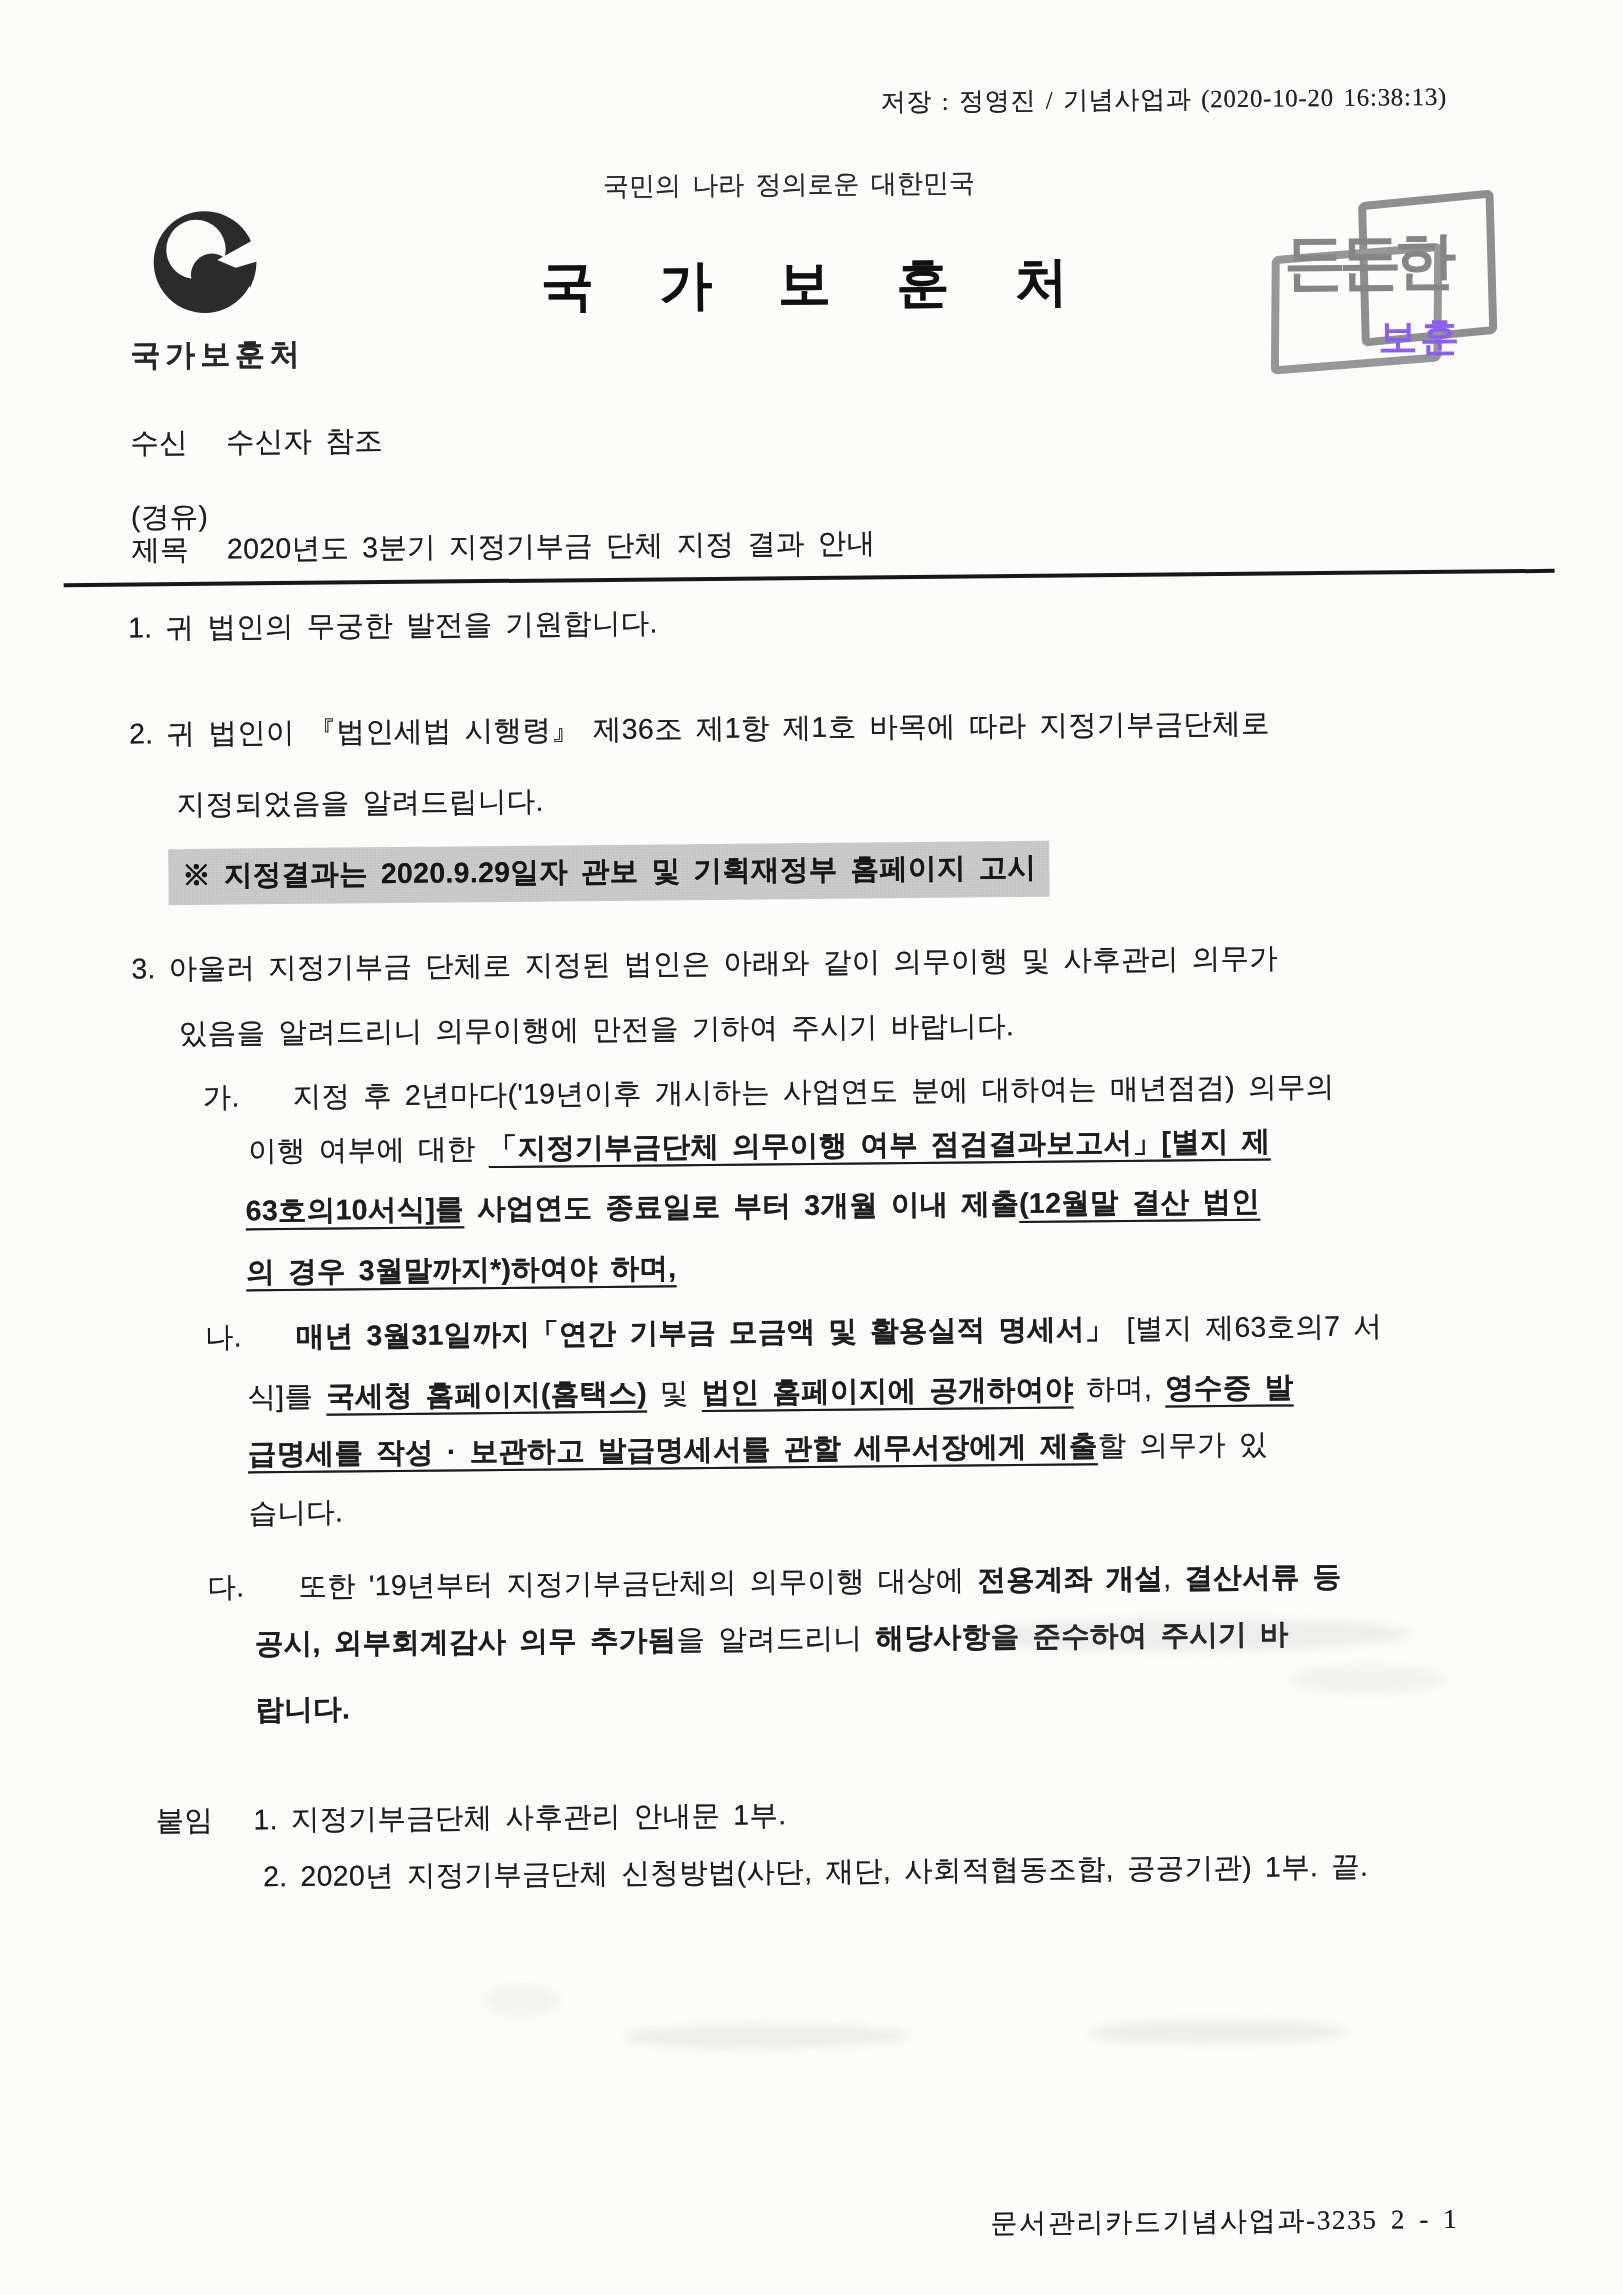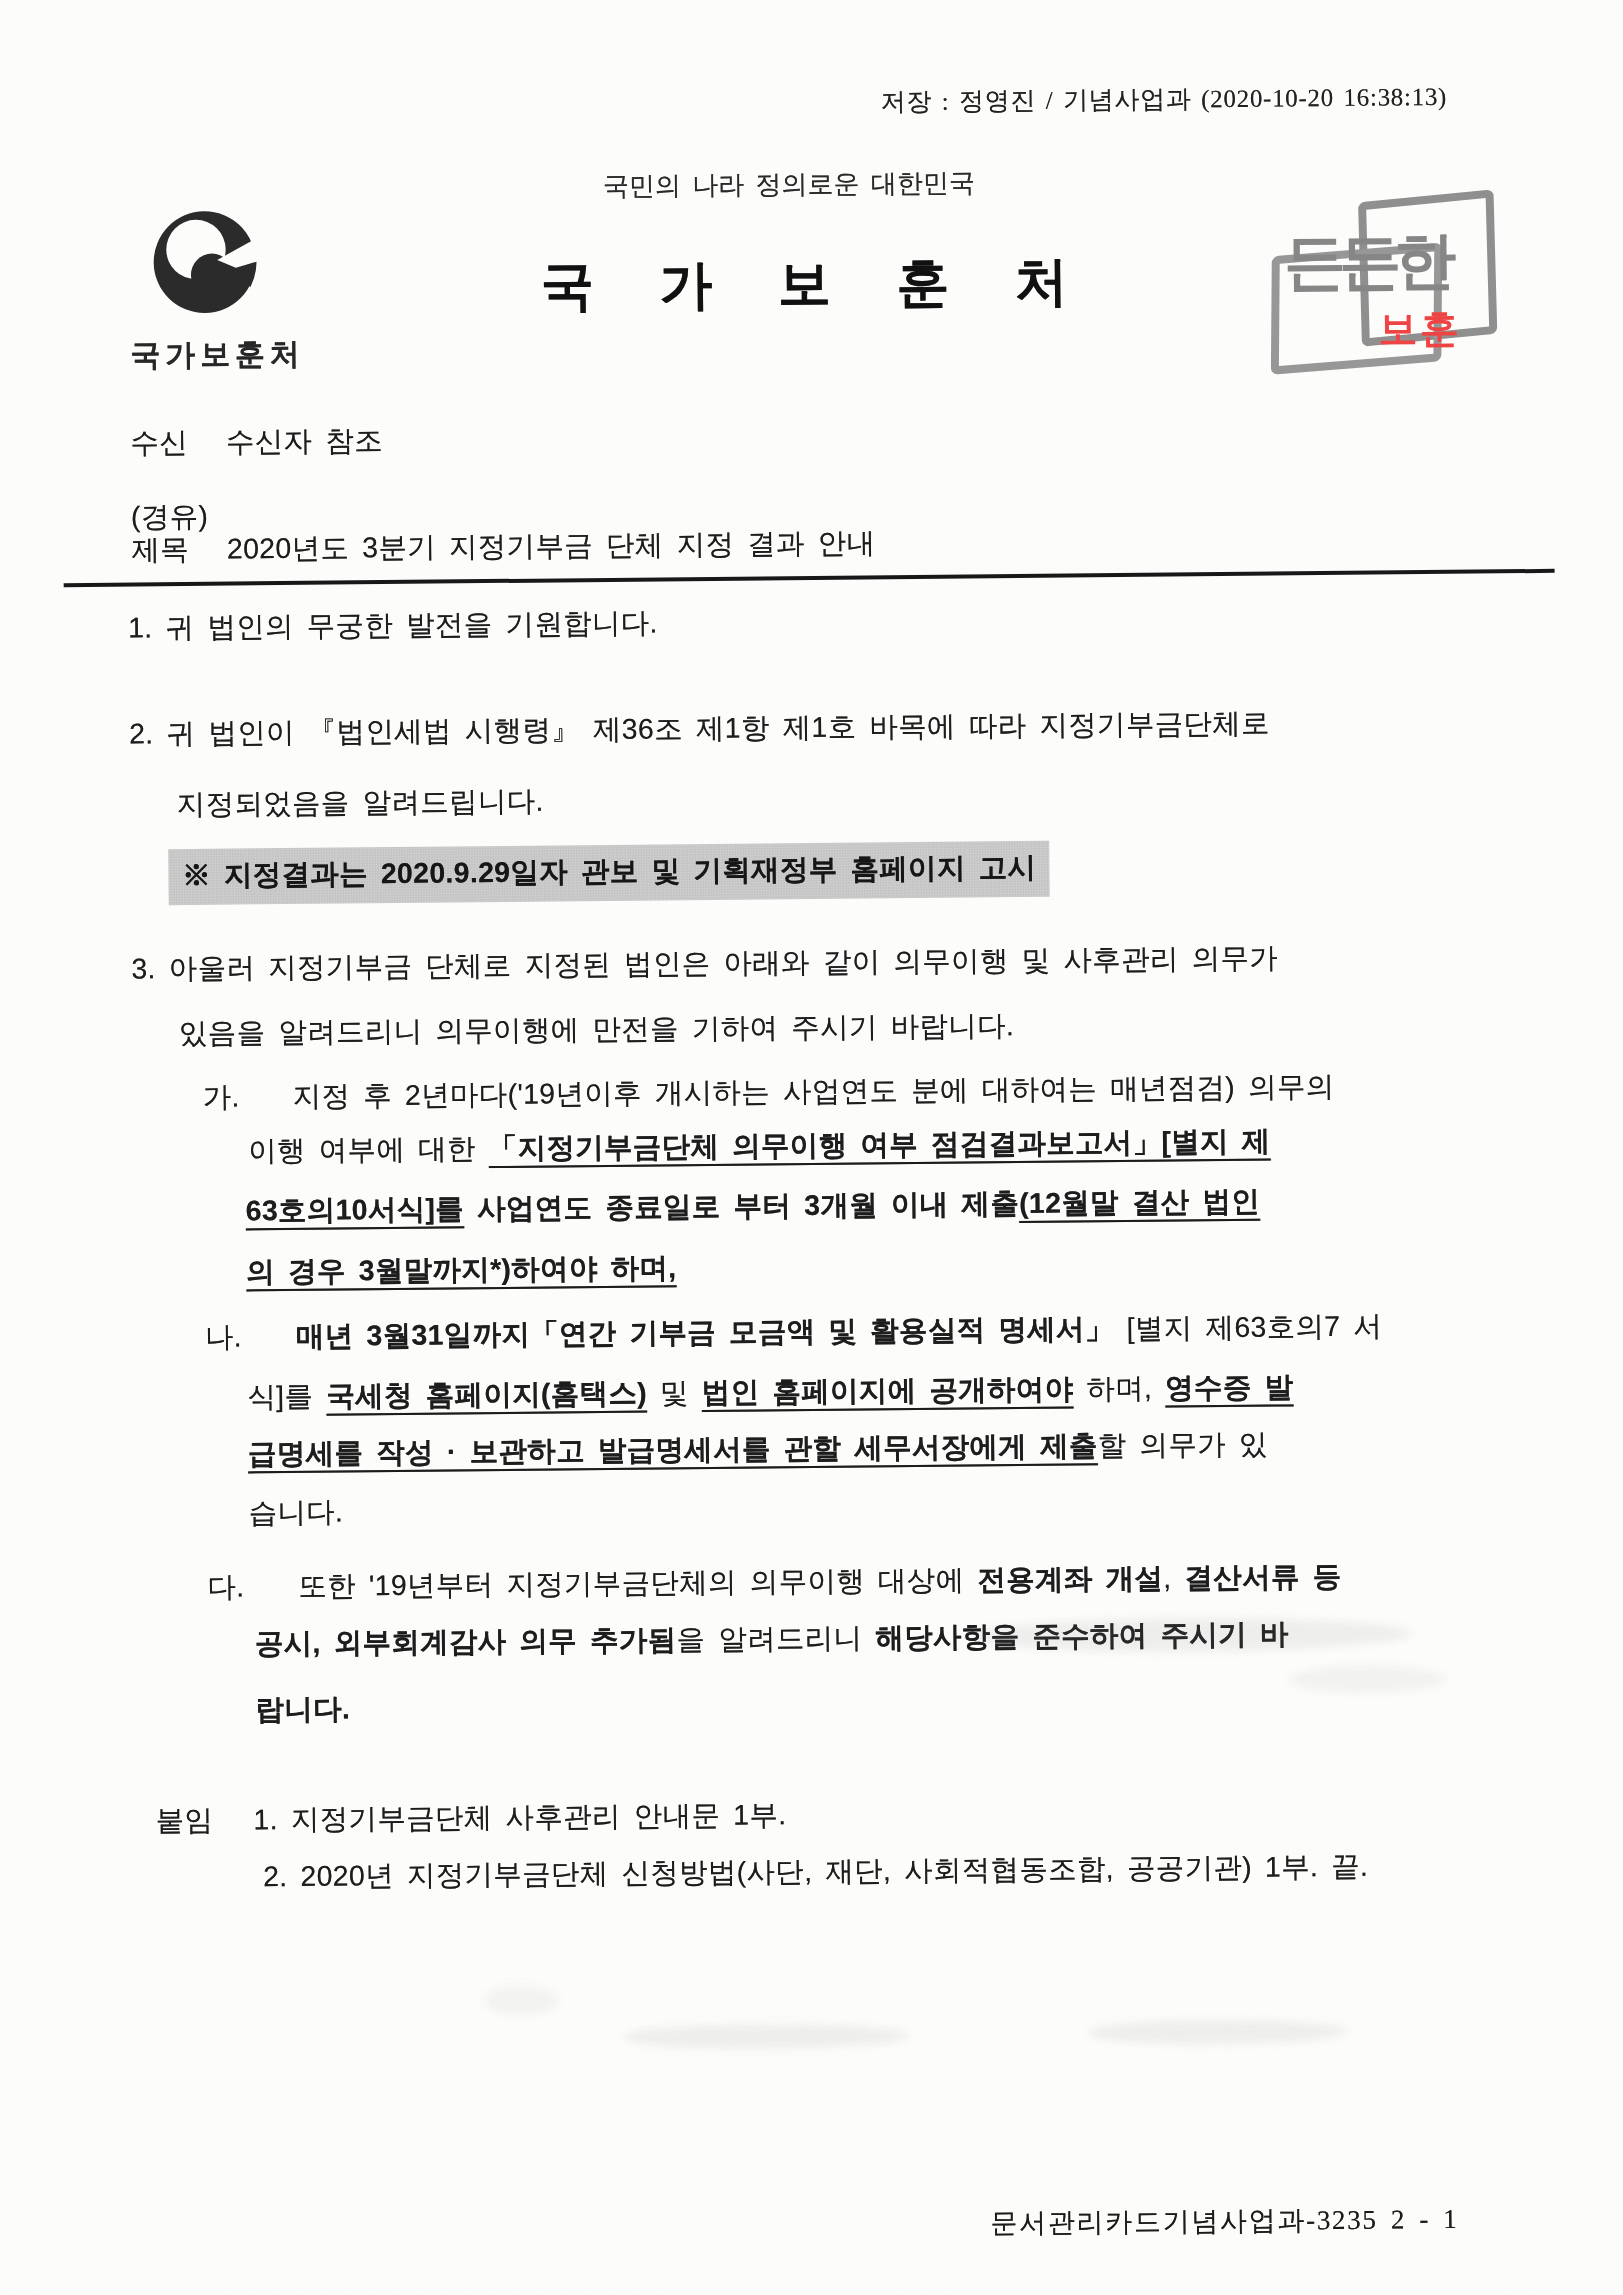--- a/index.html
+++ b/index.html
@@ -68,22 +68,23 @@
     border: 8.8px solid #8f8f8f; border-radius: 6.8px;
     transform: rotate(-5deg) skewX(-4deg);
   }
   .stamp-text-1 {
     font-family: "Liberation Sans", sans-serif;
     font-size: 62px; font-weight: bold; color: #868686;
     letter-spacing: -6.8px;
   }
   .stamp-text-2 {
     font-family: "Liberation Sans", sans-serif;
-    font-size: 39px; font-weight: bold; color: #ef4444;
+    font-size: 39px; font-weight: bold; color: #8b5cf6;
     letter-spacing: 2.7px;
+    margin-top: 8px;
   }
   .ghost {
     position: absolute; pointer-events: none;
     background: rgba(125,125,125,0.11);
     filter: blur(4.1px); border-radius: 45% 55% 50% 50%;
   }
   .footer-num { font-size: 27px; letter-spacing: 1.7px; color: #1b1b1b; }
 </style>
 </head>
 <body>

